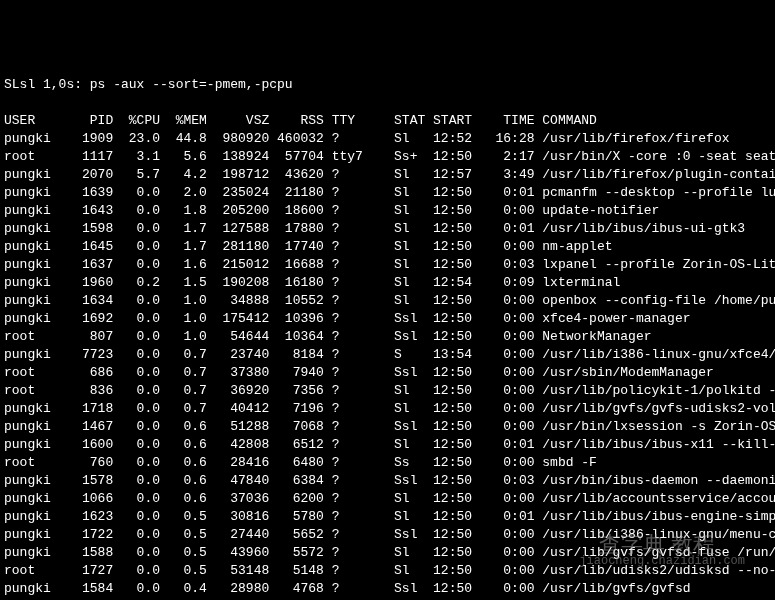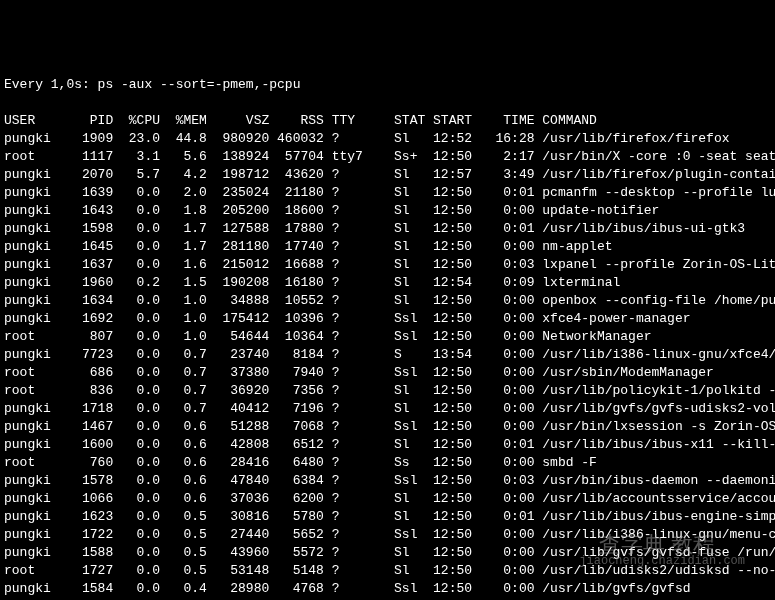--- a/index.html
+++ b/index.html
@@ -37,21 +37,21 @@
       font-size: 22px;
       pointer-events: none;
       font-family: Liberation Sans, sans-serif;
     }
   </style>
 </head>
 <body>
 
 
 
-<div><span>Every 1,0s: ps -aux --sort=-pmem,-pcpu</span>
+<div><span>SLsl 1,0s: ps -aux --sort=-pmem,-pcpu</span>
 
 <span id="hdr">USER       PID  %CPU  %MEM     VSZ    RSS TTY     STAT START    TIME COMMAND</span>
 <span id="rows">pungki    1909  23.0  44.8  980920 460032 ?       Sl   12:52   16:28 /usr/lib/firefox/firefox
 root      1117   3.1   5.6  138924  57704 tty7    Ss+  12:50    2:17 /usr/bin/X -core :0 -seat seat0
 pungki    2070   5.7   4.2  198712  43620 ?       Sl   12:57    3:49 /usr/lib/firefox/plugin-containe
 pungki    1639   0.0   2.0  235024  21180 ?       Sl   12:50    0:01 pcmanfm --desktop --profile lubu
 pungki    1643   0.0   1.8  205200  18600 ?       Sl   12:50    0:00 update-notifier
 pungki    1598   0.0   1.7  127588  17880 ?       Sl   12:50    0:01 /usr/lib/ibus/ibus-ui-gtk3
 pungki    1645   0.0   1.7  281180  17740 ?       Sl   12:50    0:00 nm-applet
 pungki    1637   0.0   1.6  215012  16688 ?       Sl   12:50    0:03 lxpanel --profile Zorin-OS-Lite

